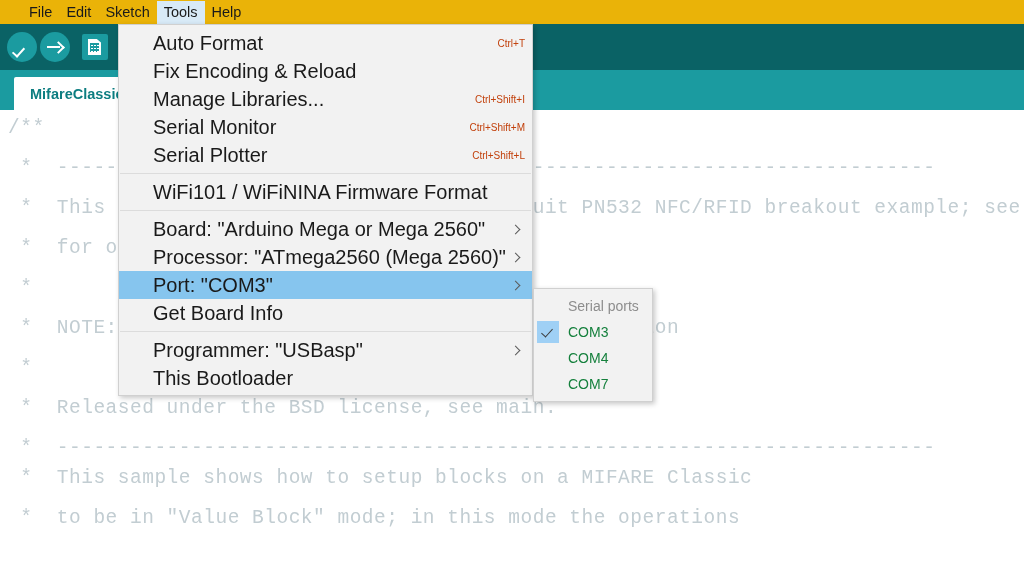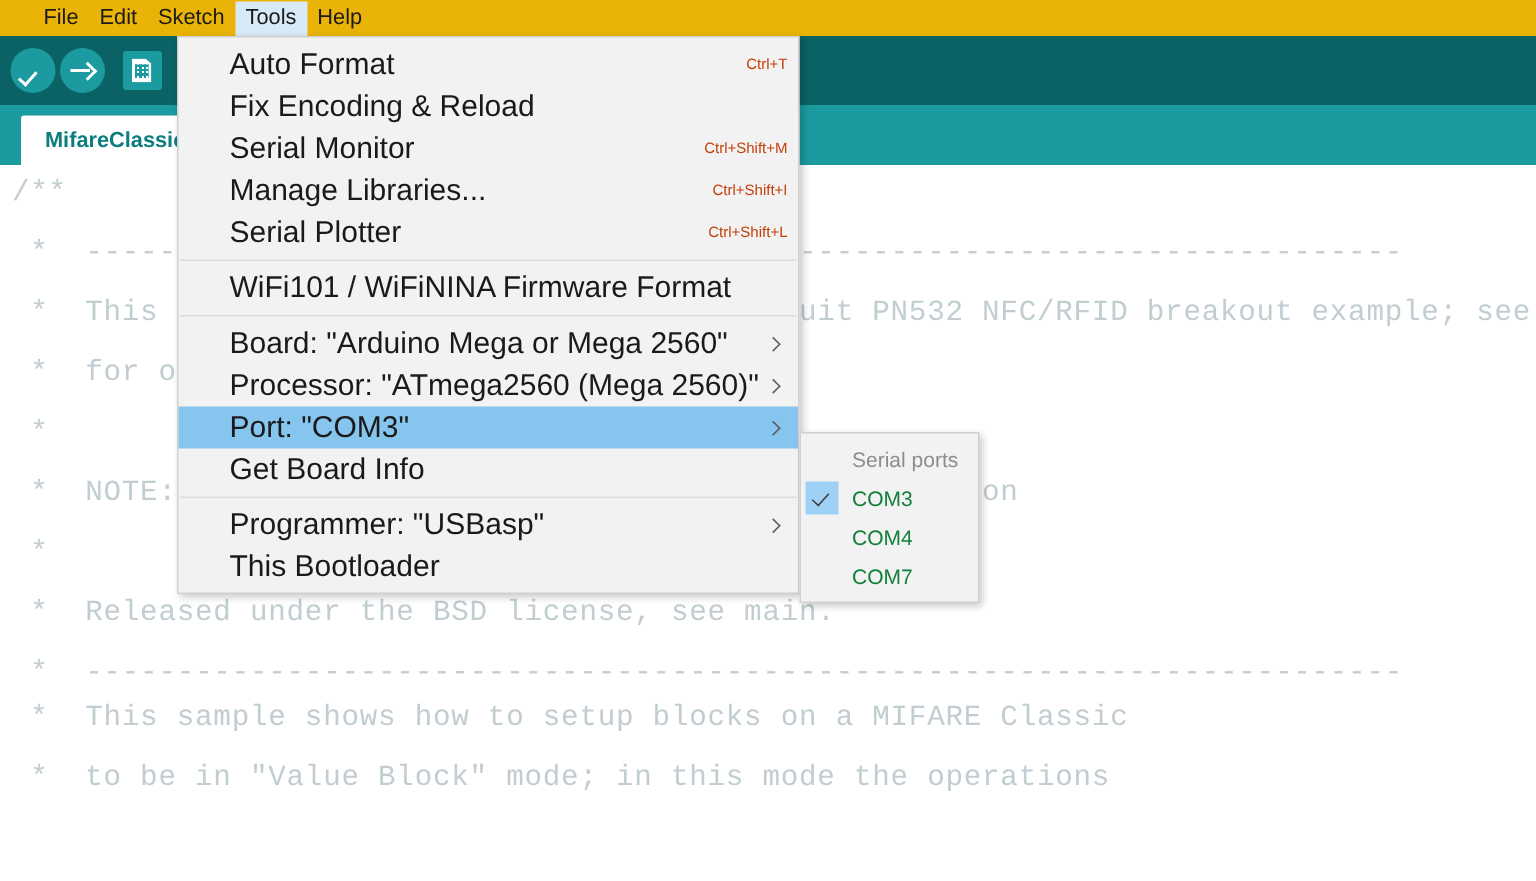--- a/index.html
+++ b/index.html
@@ -304,26 +304,26 @@
 
 <div class="menu-panel">
   <div class="menu-row">
     <span class="menu-label">Auto Format</span>
     <span class="menu-shortcut">Ctrl+T</span>
   </div>
   <div class="menu-row">
     <span class="menu-label">Fix Encoding &amp; Reload</span>
   </div>
   <div class="menu-row">
+    <span class="menu-label">Manage Libraries...</span>
+    <span class="menu-shortcut">Ctrl+Shift+I</span>
+  </div>
+  <div class="menu-row">
     <span class="menu-label">Serial Monitor</span>
     <span class="menu-shortcut">Ctrl+Shift+M</span>
-  </div>
-  <div class="menu-row">
-    <span class="menu-label">Manage Libraries...</span>
-    <span class="menu-shortcut">Ctrl+Shift+I</span>
   </div>
   <div class="menu-row">
     <span class="menu-label">Serial Plotter</span>
     <span class="menu-shortcut">Ctrl+Shift+L</span>
   </div>
 
   <div class="menu-sep"></div>
 
   <div class="menu-row">
     <span class="menu-label">WiFi101 / WiFiNINA Firmware Format</span>

